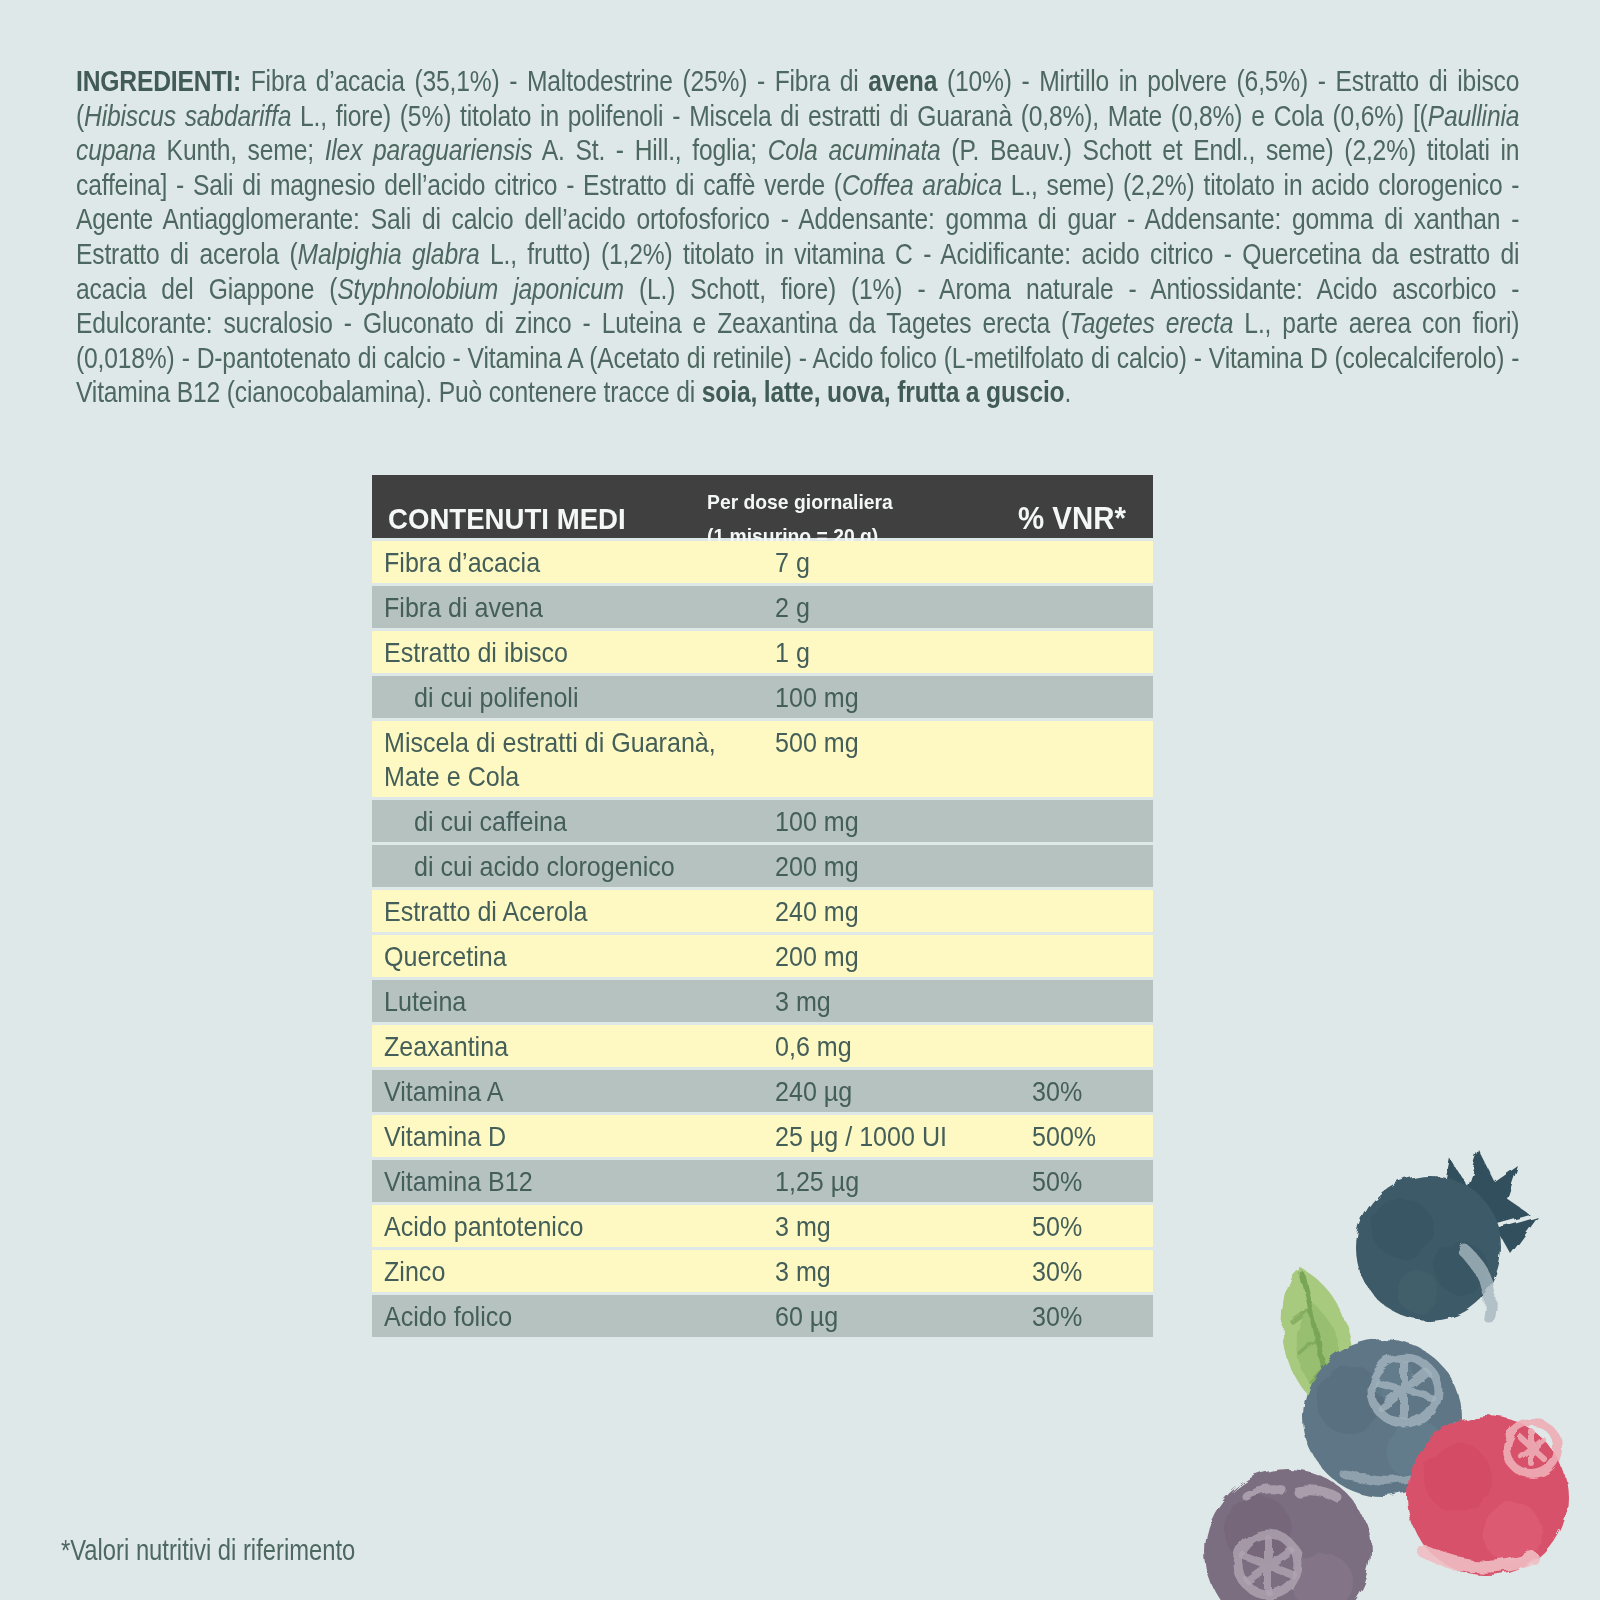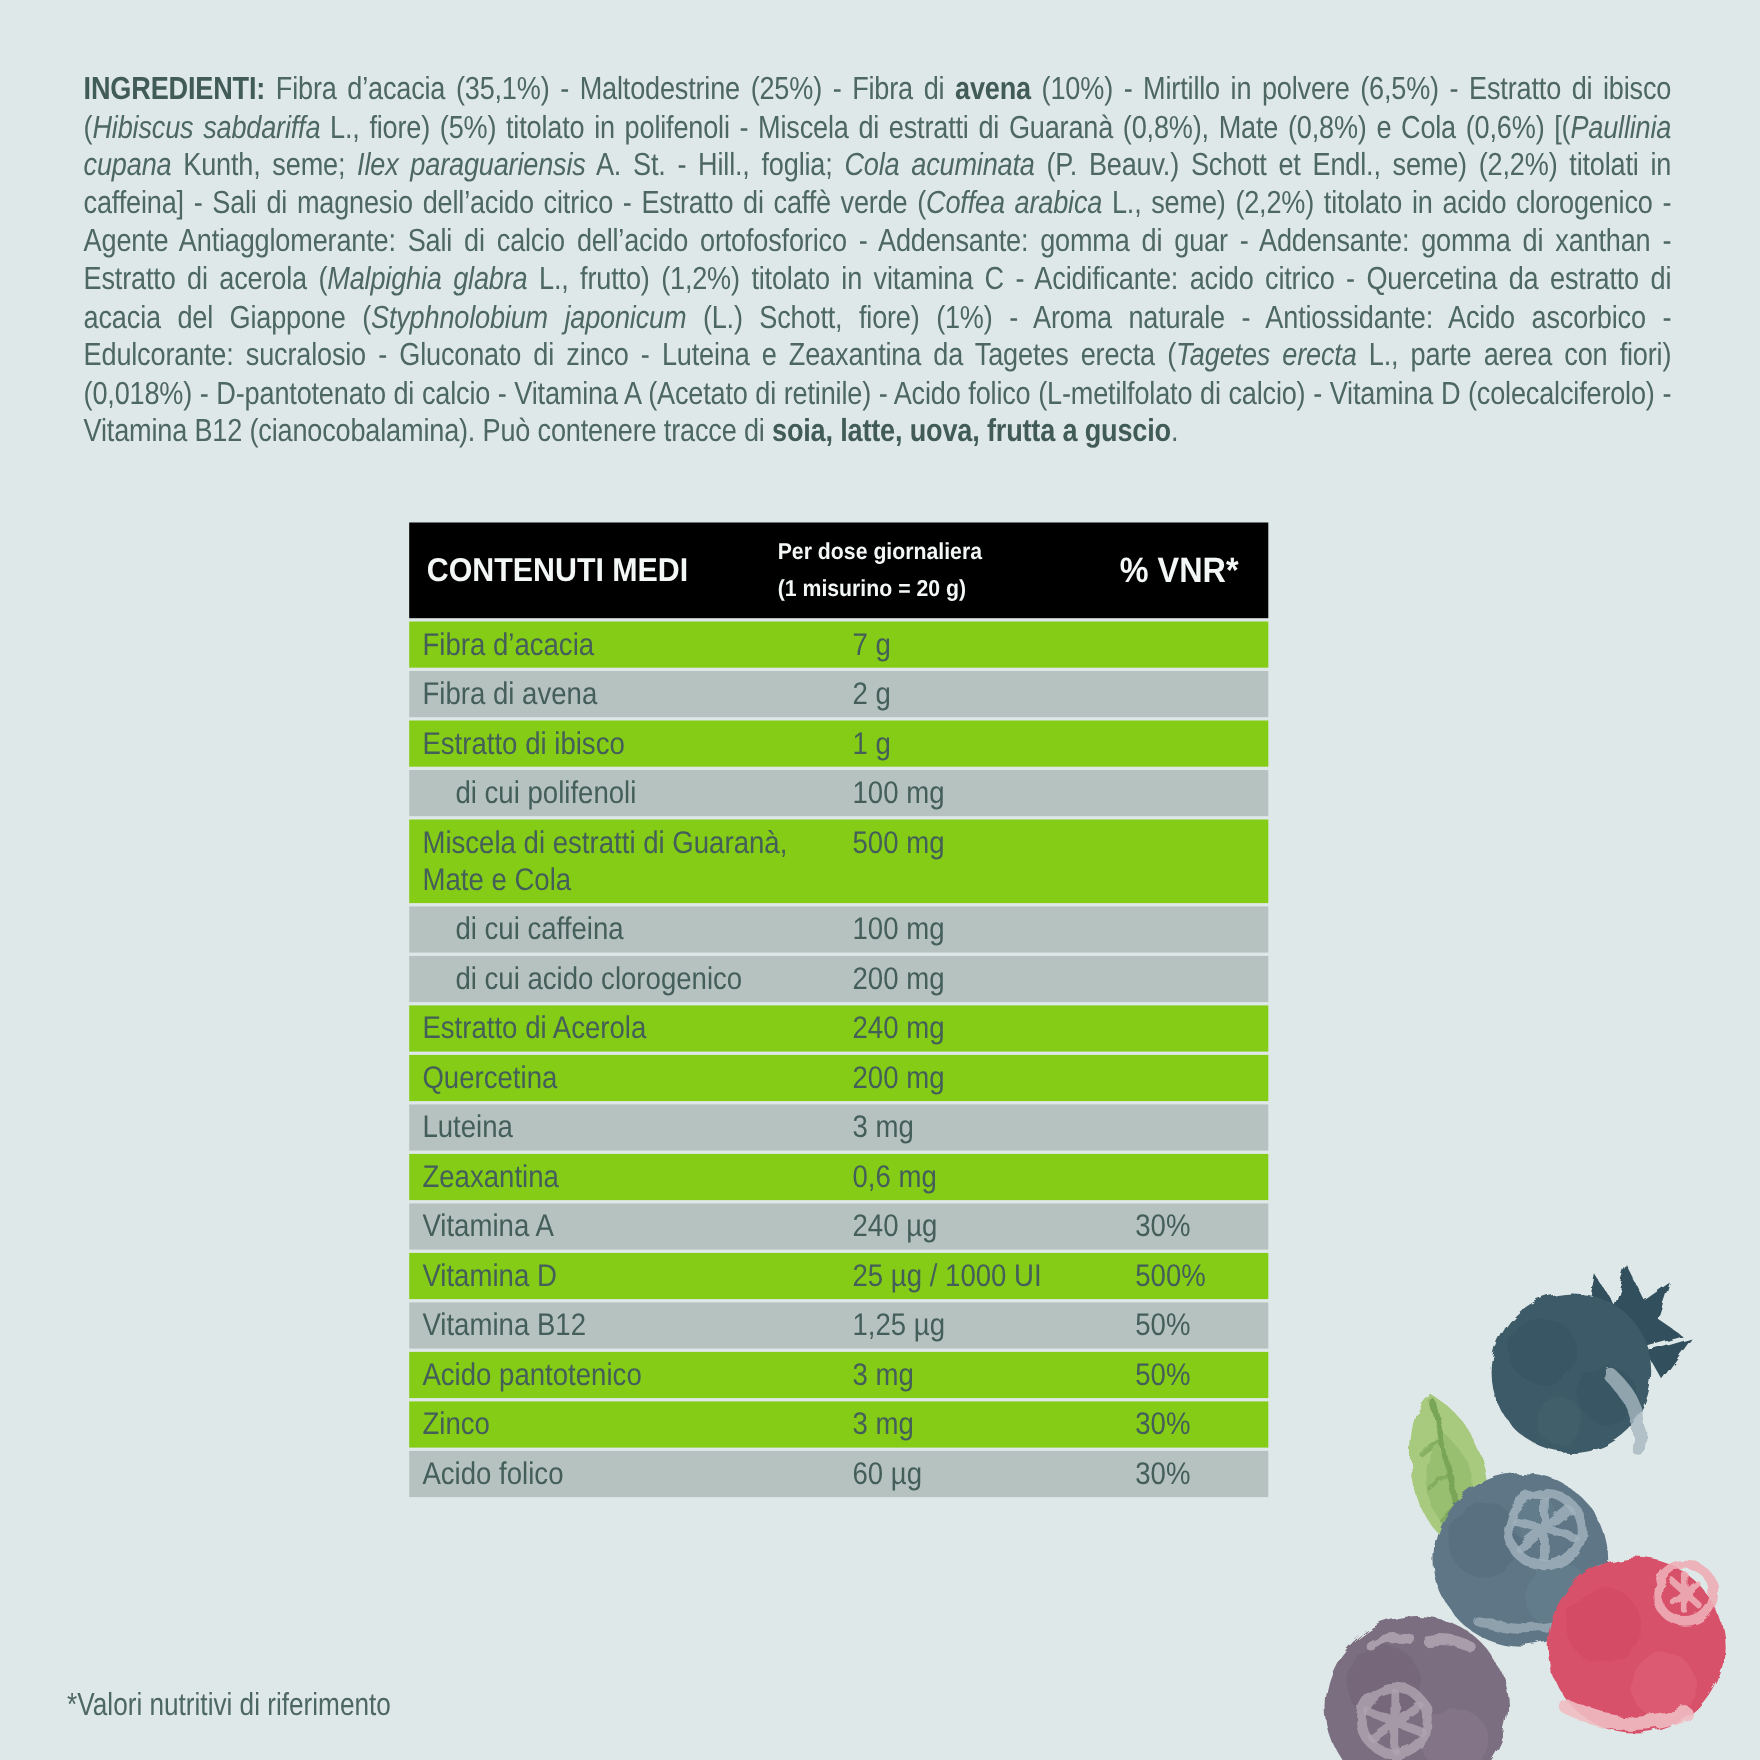--- a/index.html
+++ b/index.html
@@ -25,33 +25,33 @@
     margin:0;
   }
   .run-bold{font-weight:bold;color:#415b56;}
   .run-italic{font-style:italic;}
 
   
   .ntable{
     position:absolute;left:372px;top:475px;width:781px;
   }
   .thead{
-    position:relative;height:87px;background:#000000;color:#f3f7f6;
+    position:relative;height:63px;background:#404040;color:#f3f7f6;
   }
   .th{position:absolute;font-weight:bold;white-space:nowrap;}
   .th1{left:16px;top:0;line-height:87px;font-size:30px;}
   .th2{left:335px;top:10px;font-size:21px;line-height:33.5px;}
   .th2 span{display:inline-block;transform:scaleX(0.92);transform-origin:left center;}
   .th3{left:646px;top:0;line-height:87px;font-size:32px;}
   .th1 > span, .th3 > span{display:inline-block;transform:scaleX(0.92);transform-origin:left center;}
 
   .tbody{margin-top:2px;}
   .row{
     position:relative;height:42px;margin-top:3px;
-    background:#84cc16;font-size:28.5px;color:#445e59;
+    background:#fef9c3;font-size:28.5px;color:#445e59;
   }
   .row.shaded{background:#b6c2c0;text-align:right;}
   .cell{
     position:absolute;top:0;line-height:42px;white-space:nowrap;
     display:inline-block;transform:scaleX(0.88);transform-origin:left center;
   }
   .cell.name{left:12px;}
   .row.sub .cell.name{left:42px;}
   .cell.value{left:403px;}
   .cell.vnr{left:660px;}

